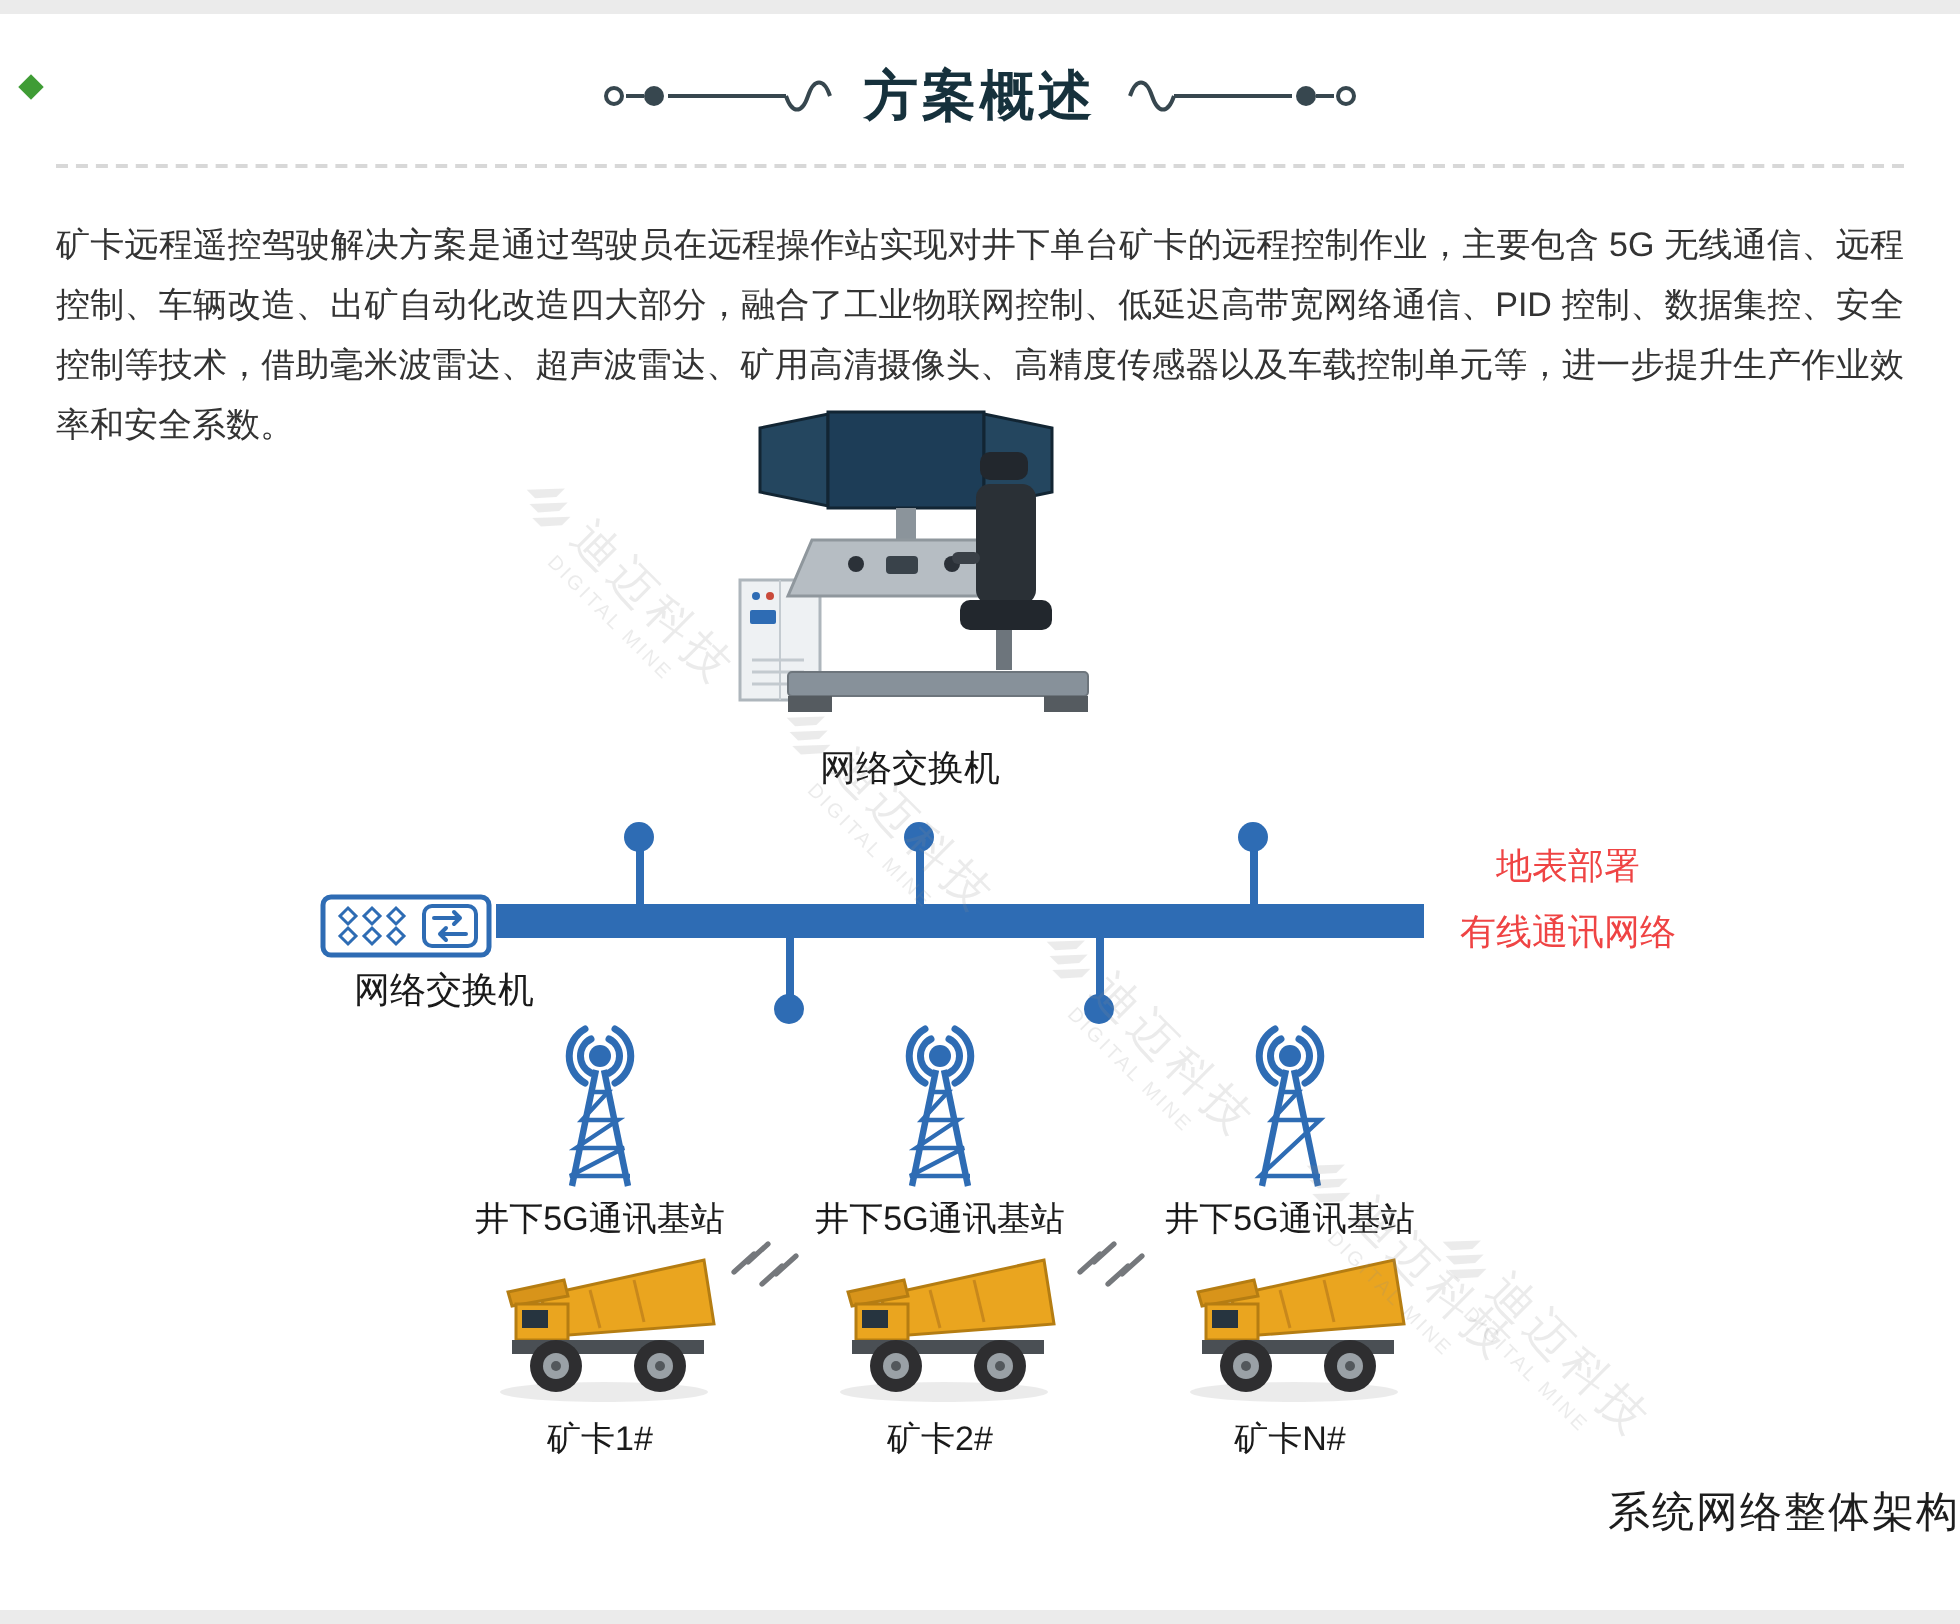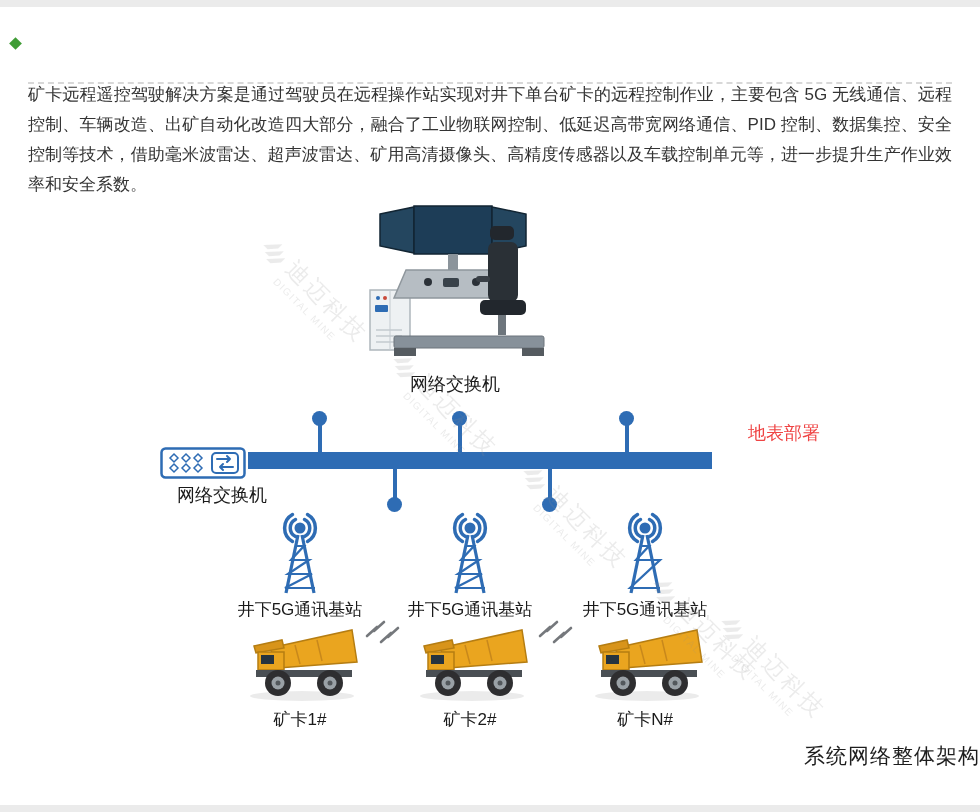--- a/index.html
+++ b/index.html
@@ -14,21 +14,21 @@
 
   .title-row { position:absolute; top:30px; left:0; right:0; display:flex; justify-content:center; align-items:center; gap:14px; }
   .page-title { font-size:27px; font-weight:bold; color:#16313c; letter-spacing:2px; }
   .flourish { width:120px; height:26px; }
   .flourish.left { transform:scaleX(-1); }
 
   .dashed-sep { position:absolute; top:82px; left:28px; right:28px; border-top:2px dashed #d8d8d8; }
 
   .brand-mark { position:absolute; left:11px; top:39px; width:9px; height:9px; background:#3f9c35; transform:rotate(45deg); }
 
-  .desc { position:absolute; left:28px; top:80px; width:924px; font-size:17px; line-height:30px; text-align:justify; color:#333; }
+  .desc { position:absolute; left:28px; top:108px; width:924px; font-size:17px; line-height:30px; text-align:justify; color:#333; }
 
   .abs { position:absolute; }
   .lbl { position:absolute; text-align:center; color:#1a1a1a; font-size:17px; }
   .lbl.big { font-size:18px; }
 
   .net-bar { position:absolute; left:248px; top:452px; width:464px; height:17px; background:#2e6cb4; }
   .node-dot { position:absolute; width:15px; height:15px; border-radius:50%; background:#2e6cb4; }
   .stem { position:absolute; width:4px; background:#2e6cb4; }
 
   .deploy-labels { position:absolute; left:716px; top:417px; width:136px; text-align:center; font-size:18px; color:#ef4444; line-height:33px; }
@@ -41,20 +41,37 @@
   .wm-en { font-size:10px; letter-spacing:1.5px; color:#8c8c8c; }
 </style>
 </head>
 <body>
 
 <div class="page">
 
   <div class="strip top"></div>
   <div class="brand-mark"></div>
 
+  <div class="title-row">
+    <svg class="flourish left" viewBox="0 0 120 26">
+      <path d="M3 13 c3 -9 8 -9 11 0 c3 9 8 9 11 0" fill="none" stroke="#37474f" stroke-width="2"></path>
+      <line x1="25" y1="13" x2="84" y2="13" stroke="#37474f" stroke-width="2"></line>
+      <circle cx="91" cy="13" r="5" fill="#37474f"></circle>
+      <line x1="96" y1="13" x2="105" y2="13" stroke="#37474f" stroke-width="2"></line>
+      <circle cx="111" cy="13" r="4" fill="none" stroke="#37474f" stroke-width="2"></circle>
+    </svg>
+    <div class="page-title">方案概述</div>
+    <svg class="flourish right" viewBox="0 0 120 26">
+      <path d="M3 13 c3 -9 8 -9 11 0 c3 9 8 9 11 0" fill="none" stroke="#37474f" stroke-width="2"></path>
+      <line x1="25" y1="13" x2="84" y2="13" stroke="#37474f" stroke-width="2"></line>
+      <circle cx="91" cy="13" r="5" fill="#37474f"></circle>
+      <line x1="96" y1="13" x2="105" y2="13" stroke="#37474f" stroke-width="2"></line>
+      <circle cx="111" cy="13" r="4" fill="none" stroke="#37474f" stroke-width="2"></circle>
+    </svg>
+  </div>
 
   <div class="dashed-sep"></div>
 
   <p class="desc">矿卡远程遥控驾驶解决方案是通过驾驶员在远程操作站实现对井下单台矿卡的远程控制作业，主要包含 5G 无线通信、远程控制、车辆改造、出矿自动化改造四大部分，融合了工业物联网控制、低延迟高带宽网络通信、PID 控制、数据集控、安全控制等技术，借助毫米波雷达、超声波雷达、矿用高清摄像头、高精度传感器以及车载控制单元等，进一步提升生产作业效率和安全系数。</p>
 
   <div>
 
     <svg class="abs" style="left:348px; top:198px;" width="214" height="172" viewBox="0 0 214 172">
 
       <g>
@@ -121,20 +138,21 @@
       <path d="M26 17 l4 4 -4 4 -4 -4 z" fill="none" stroke="#2e6cb4" stroke-width="1.5"></path>
       <path d="M38 17 l4 4 -4 4 -4 -4 z" fill="none" stroke="#2e6cb4" stroke-width="1.5"></path>
       <rect x="52" y="6" width="26" height="20" rx="4" fill="none" stroke="#2e6cb4" stroke-width="2"></rect>
       <path d="M57 12 H70 M67 9 L70 12 L67 15" fill="none" stroke="#2e6cb4" stroke-width="2" stroke-linecap="round" stroke-linejoin="round"></path>
       <path d="M73 20 H60 M63 17 L60 20 L63 23" fill="none" stroke="#2e6cb4" stroke-width="2" stroke-linecap="round" stroke-linejoin="round"></path>
     </svg>
     <div class="lbl big" style="left:167px; top:483px; width:110px;">网络交换机</div>
 
     <div class="deploy-labels">
       <div>地表部署</div>
+      <div>有线通讯网络</div>
     </div>
 
     <svg class="abs" style="left:262px; top:510px;" width="76" height="86" viewBox="0 0 76 86">
       <circle cx="38" cy="18" r="5.5" fill="#2e6cb4"></circle>
       <path d="M33.5 9.5 A9.5 9.5 0 0 0 33.5 26.5" fill="none" stroke="#2e6cb4" stroke-width="3.5" stroke-linecap="round"></path>
       <path d="M30.5 4.5 A15.5 15.5 0 0 0 30.5 31.5" fill="none" stroke="#2e6cb4" stroke-width="3.5" stroke-linecap="round"></path>
       <path d="M42.5 9.5 A9.5 9.5 0 0 1 42.5 26.5" fill="none" stroke="#2e6cb4" stroke-width="3.5" stroke-linecap="round"></path>
       <path d="M45.5 4.5 A15.5 15.5 0 0 1 45.5 31.5" fill="none" stroke="#2e6cb4" stroke-width="3.5" stroke-linecap="round"></path>
       <line x1="36" y1="25" x2="24" y2="83" stroke="#2e6cb4" stroke-width="3.2"></line>
       <line x1="40" y1="25" x2="52" y2="83" stroke="#2e6cb4" stroke-width="3.2"></line>

